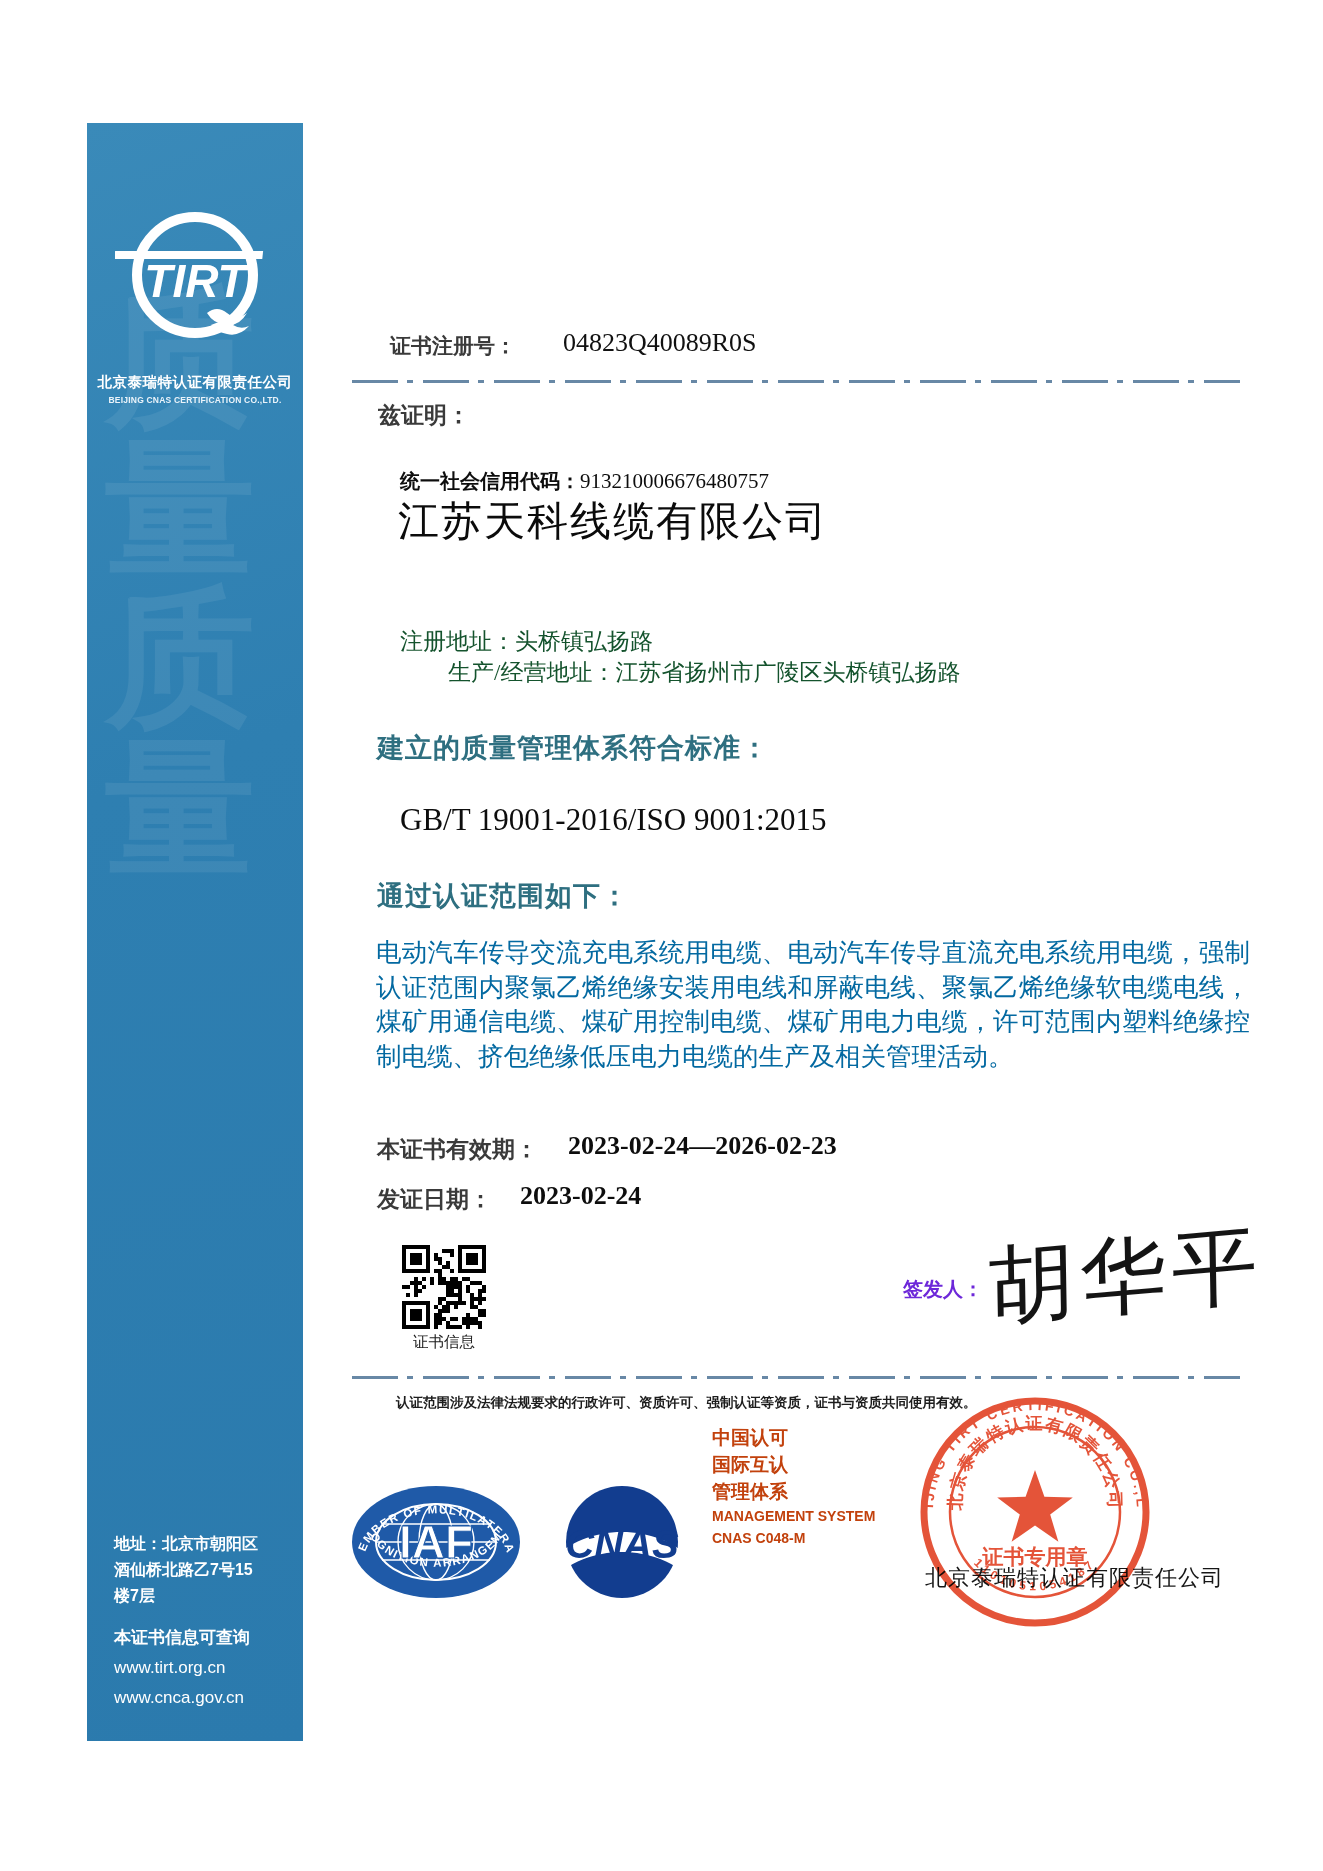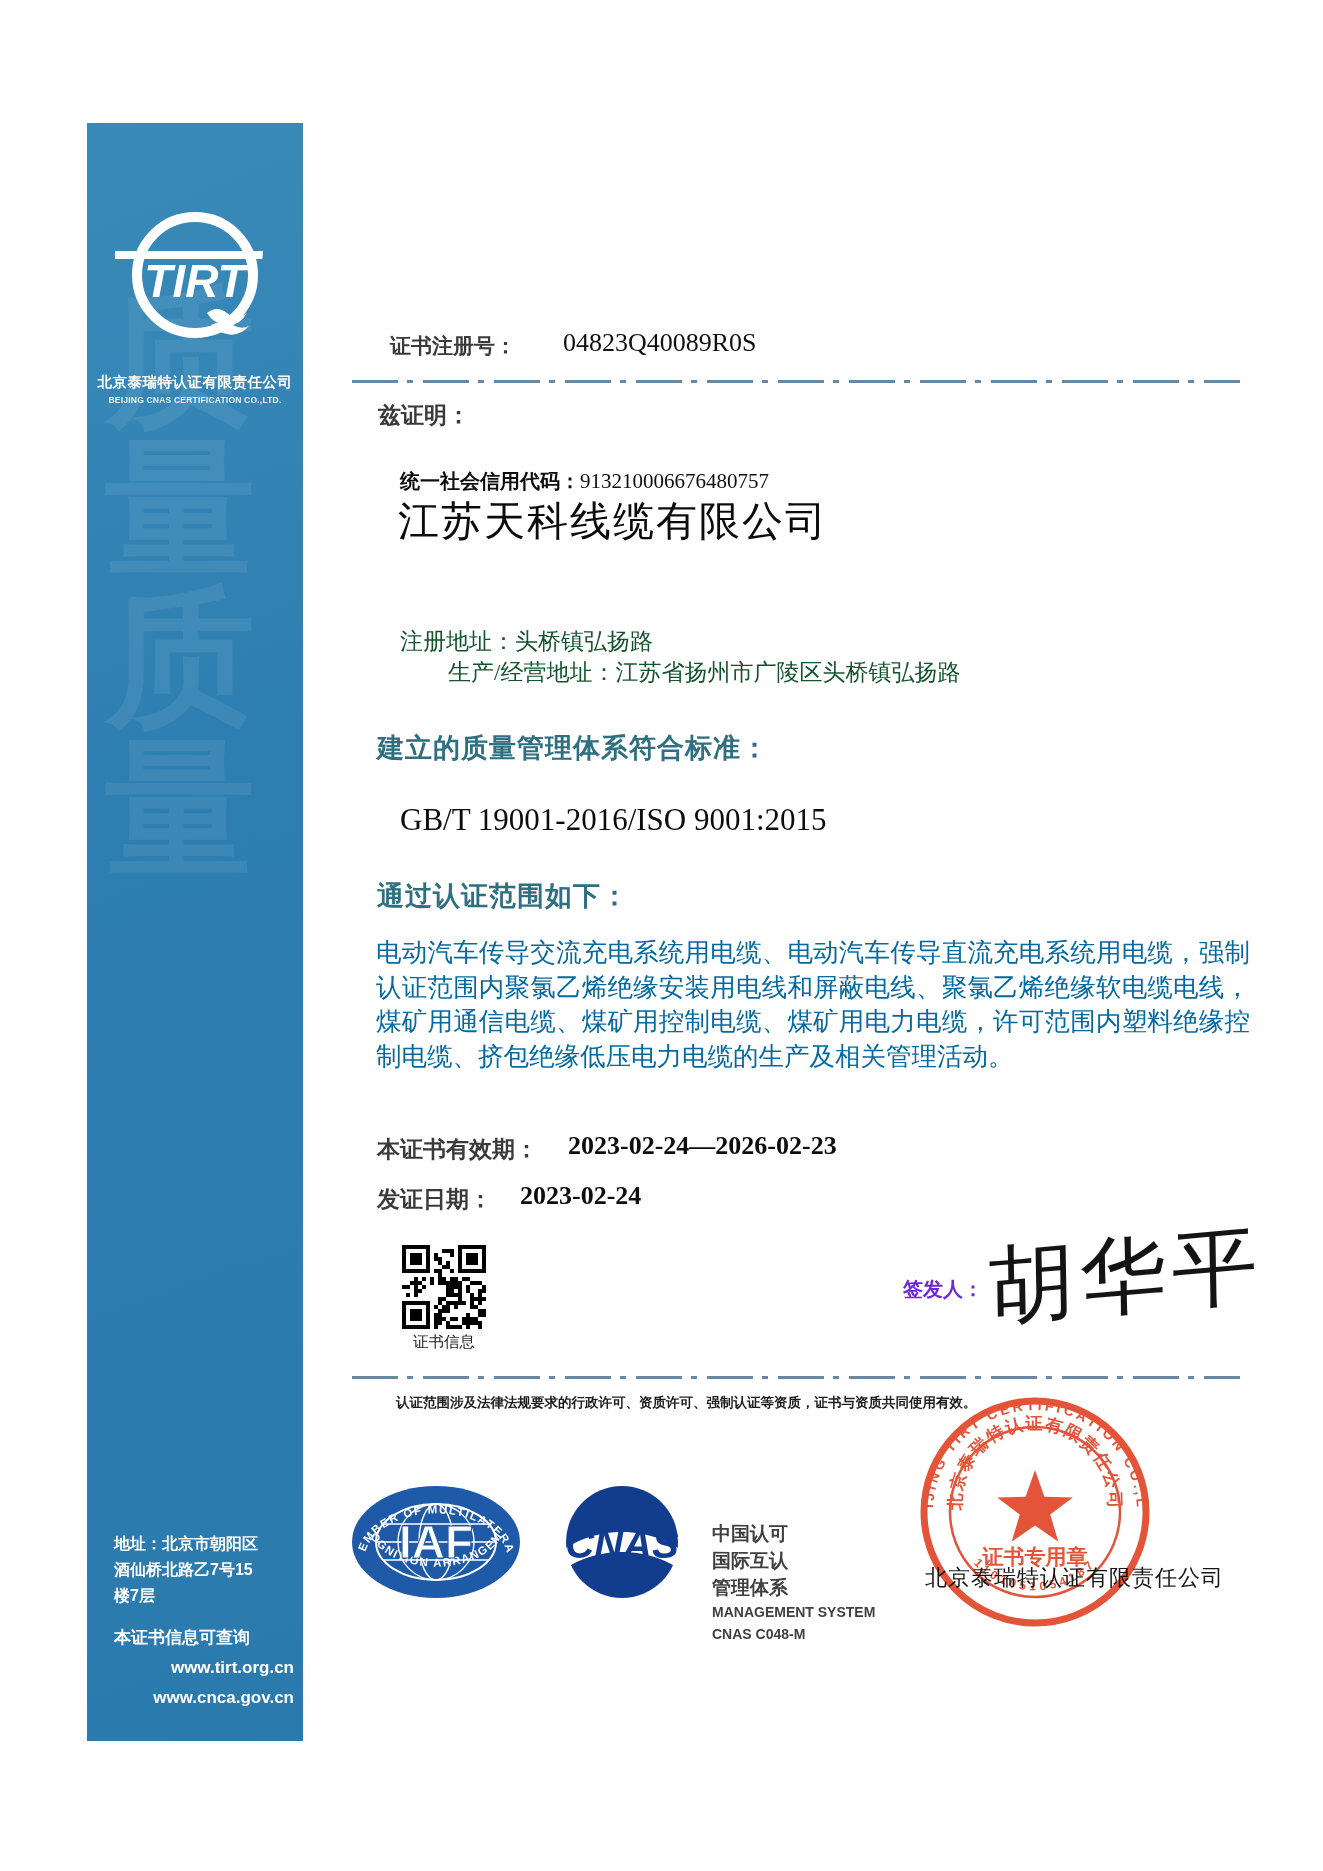--- a/index.html
+++ b/index.html
@@ -12,21 +12,21 @@
            color:#ffffff;opacity:.07;font-weight:700;word-break:break-all;pointer-events:none;}
   .tirt-logo{position:absolute;left:28px;top:72px;width:160px;height:160px;}
   .sb-cn{position:absolute;left:0;top:250px;width:216px;text-align:center;color:#fff;
          font-size:14.5px;letter-spacing:.5px;font-weight:600;}
   .sb-en{position:absolute;left:0;top:272px;width:216px;text-align:center;color:#eaf3fa;
          font-size:8.5px;letter-spacing:.2px;font-weight:700;}
   .sb-addr{position:absolute;left:27px;top:1408px;width:175px;color:#fff;font-size:16px;
            line-height:26px;font-weight:600;}
   .sb-query{position:absolute;left:27px;top:1502px;width:180px;color:#fff;font-size:17px;
            line-height:25px;font-weight:600;}
-  .sb-url{font-weight:700;line-height:24px;margin-top:6px;text-align:right;}
+  .sb-url{font-weight:400;line-height:24px;margin-top:6px;}
   
   .title{position:absolute;left:382px;top:168px;font-size:70px;font-weight:900;color:#161616;
          letter-spacing:9px;font-family:"Liberation Sans",sans-serif;}
   .reg-row{position:absolute;left:390px;top:332px;}
   .reg-label{font-size:21px;font-weight:700;color:#3a3a3a;}
   .reg-value{position:absolute;left:173px;top:-4px;font-size:26px;color:#111;
              font-family:"Liberation Serif",serif;white-space:nowrap;}
   .divider{position:absolute;height:3px;opacity:.85;
      background:repeating-linear-gradient(90deg,#4d7396 0 46px,rgba(0,0,0,0) 46px 55px,#4d7396 55px 61px,rgba(0,0,0,0) 61px 71px);}
   .d1{left:352px;top:380px;width:888px;}
@@ -60,22 +60,22 @@
   .signer{position:absolute;left:903px;top:1276px;font-size:20px;color:#6d28d9;font-weight:600;}
   .signature{position:absolute;left:988px;top:1218px;font-size:86px;color:#141414;
              font-family:"Liberation Serif",serif;transform:rotate(-5deg) skewX(-4deg);
              letter-spacing:6px;white-space:nowrap;}
   .fp{position:absolute;left:396px;width:860px;font-size:13.5px;color:#1c1c1c;font-weight:700;
       font-family:"Liberation Serif",serif;}
   .fp1{top:1354px;}
   .fp2{top:1394px;}
   .iaf{position:absolute;left:350px;top:1484px;width:172px;height:116px;}
   .cnas{position:absolute;left:547px;top:1484px;width:150px;height:116px;}
-  .cnas-block{position:absolute;left:712px;top:1520px;font-size:19px;line-height:27px;
-              font-weight:700;color:#404040;}
+  .cnas-block{position:absolute;left:712px;top:1424px;font-size:19px;line-height:27px;
+              font-weight:700;color:#c2410c;}
   .cnas-block .en{font-size:14px;line-height:22px;}
   .issuer-line{position:absolute;left:925px;top:1563px;font-size:22px;letter-spacing:1px;color:#161616;
                z-index:2;}
   .seal{position:absolute;left:915px;top:1392px;width:240px;height:240px;z-index:3;
         mix-blend-mode:multiply;opacity:.93;}
 </style>
 </head>
 <body>
 
 <div class="page">

